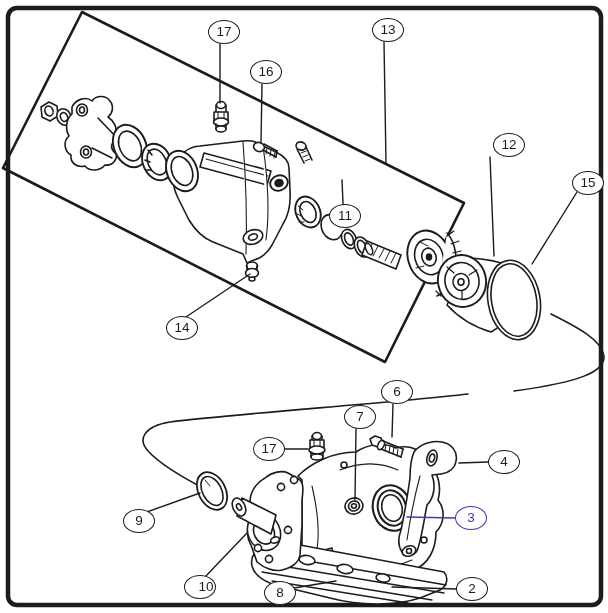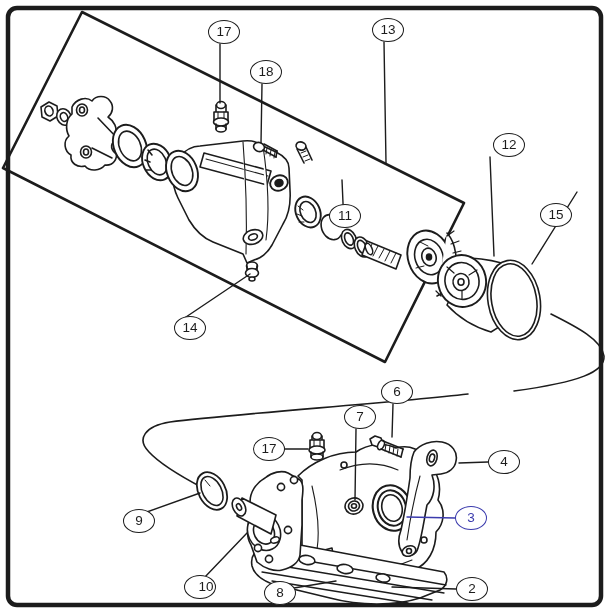--- a/index.html
+++ b/index.html
@@ -263,26 +263,26 @@
         <line x1="455" y1="518" x2="407" y2="517" stroke="#3b3bad"></line>
         <line x1="144" y1="513" x2="200" y2="493" stroke="#1c1c1c"></line>
         <line x1="204" y1="578" x2="247" y2="533" stroke="#1c1c1c"></line>
         <line x1="288" y1="589" x2="336" y2="581" stroke="#1c1c1c"></line>
         <line x1="456" y1="589" x2="392" y2="587" stroke="#1c1c1c"></line>
       </g>
 </svg>
 
 <div id="callout-layer">
       <div class="callout" style="left: 208px; top: 20px;">17</div>
-      <div class="callout" style="left: 250px; top: 60px;">18</div>
+      <div class="callout" style="left: 250px; top: 60px;">16</div>
       <div class="callout" style="left: 372px; top: 18px;">13</div>
       <div class="callout" style="left: 329px; top: 156px; margin-top: 48px;">11</div>
       <div class="callout" style="left: 477px; top: 133px; margin-left: 16px;">12</div>
-      <div class="callout" style="left: 540px; top: 171px; margin-top: 32px;">15</div>
-      <div class="callout" style="left: 174px; top: 316px;">14</div>
+      <div class="callout" style="left: 572px; top: 171px;">15</div>
+      <div class="callout" style="left: 166px; top: 316px;">14</div>
       <div class="callout" style="left: 381px; top: 380px;">6</div>
       <div class="callout" style="left: 344px; top: 405px;">7</div>
       <div class="callout" style="left: 253px; top: 437px;">17</div>
       <div class="callout" style="left: 488px; top: 450px;">4</div>
       <div class="callout hl" style="left: 455px; top: 506px;">3</div>
       <div class="callout" style="left: 123px; top: 509px;">9</div>
       <div class="callout" style="left: 184px; top: 575px; padding-left: 12px;">10</div>
       <div class="callout" style="left: 264px; top: 581px;">8</div>
       <div class="callout" style="left: 456px; top: 577px;">2</div>
     </div>

